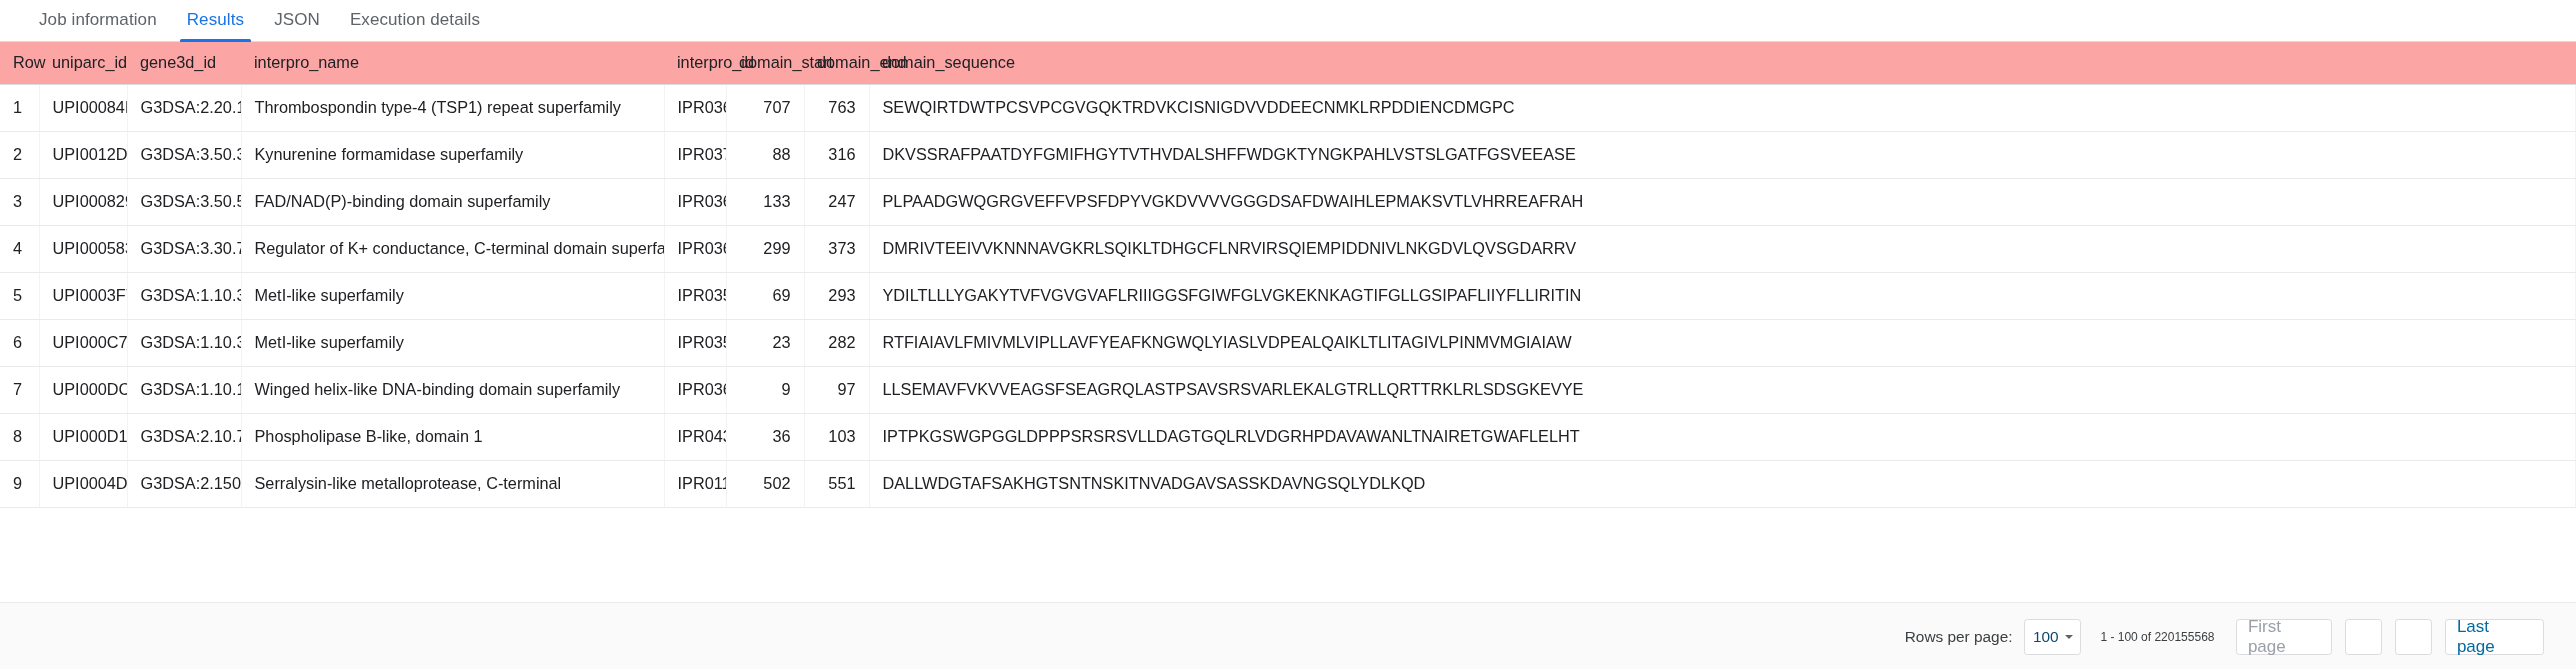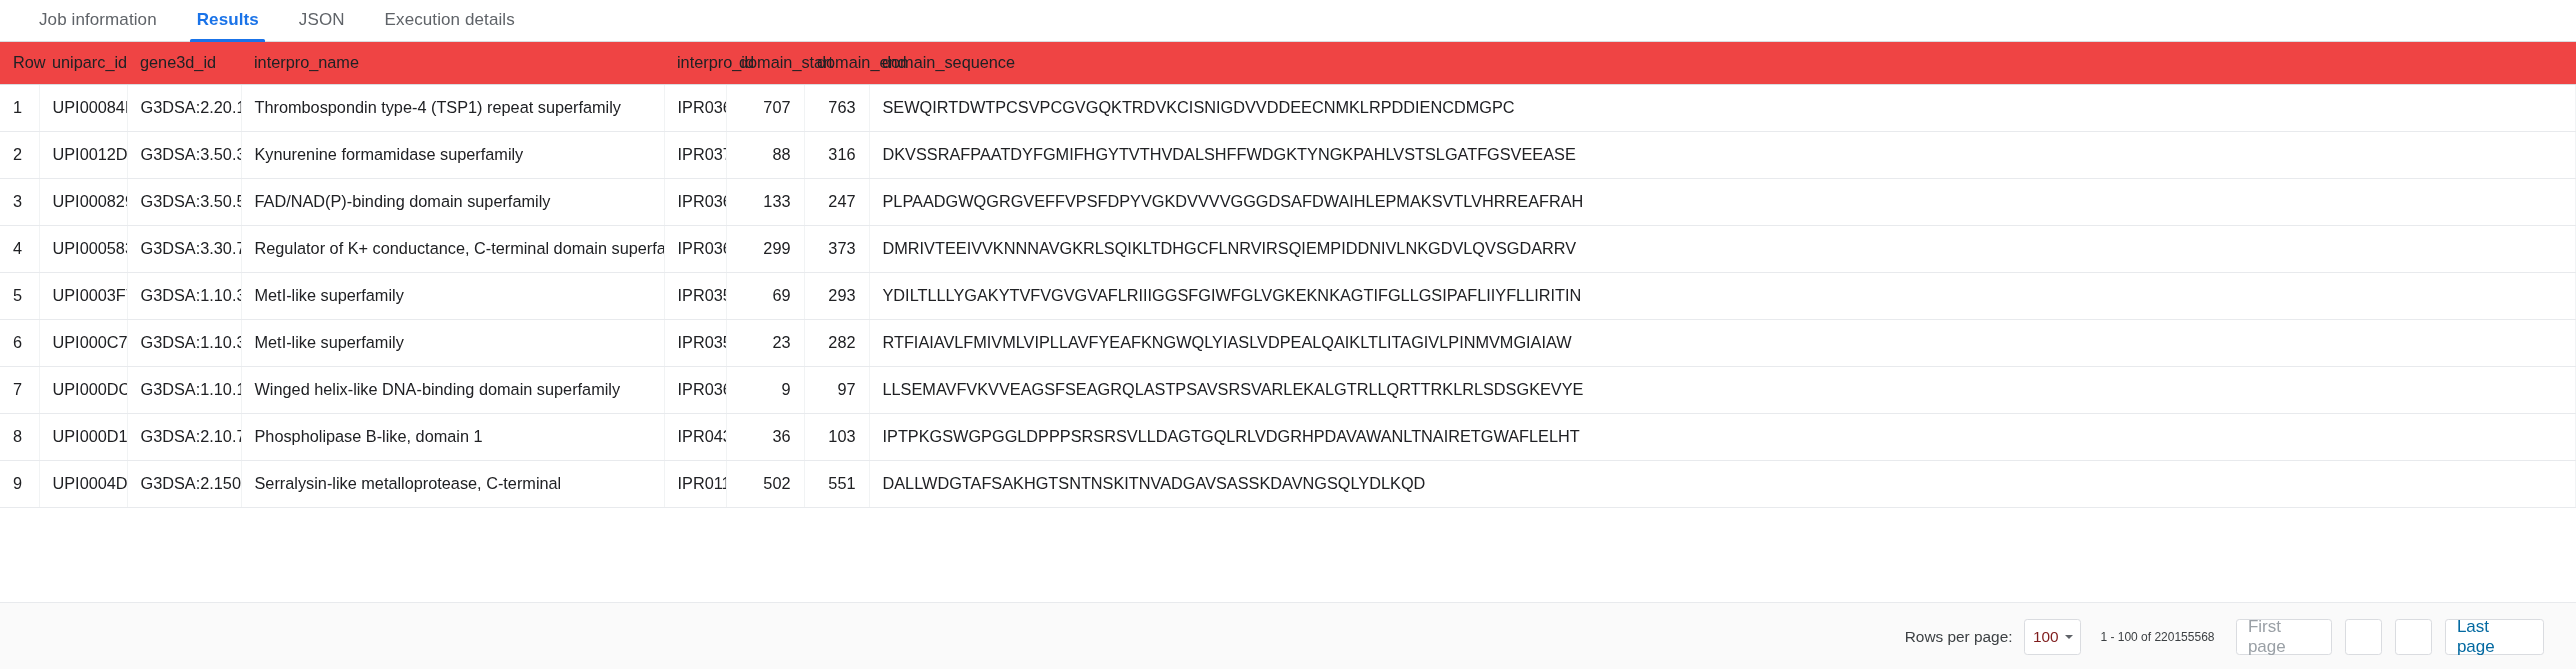--- a/index.html
+++ b/index.html
@@ -28,38 +28,38 @@
     font-size: 17px;
     color: #5f6368;
     line-height: 1;
     letter-spacing: 0.1px;
   }
 
   
   .tabs {
     display: flex;
     align-items: flex-end;
-    gap: 14px;
+    gap: 4px;
     padding-left: 26px;
     height: 42px;
     flex: 0 0 auto;
     border-bottom: 0.8px solid #dadce0;
   }
   .tab {
     font-size: 17px;
     color: #5f6368;
     padding: 0 13px 11.4px 13px;
     position: relative;
     cursor: pointer;
     white-space: nowrap;
     letter-spacing: 0.1px;
   }
   .tab.active {
     color: #1a73e8;
-    font-weight: 700;
+    font-weight: 400;
   }
   .tab.active::after {
     content: "";
     position: absolute;
     left: 6.5px; right: 6.5px; bottom: -0.8px;
     height: 2.4px;
     background: #1a73e8;
     border-radius: 1.6px 1.6px 0 0;
   }
 
@@ -78,21 +78,21 @@
     color: #202124;
   }
   table.results thead th {
     font-weight: 500;
     font-size: 16.3px;
     color: #202124;
     text-align: left;
     padding: 11.4px 13px 11.4px 13px;
     height: 41px;
     border-bottom: 0.8px solid #dadce0;
-    background: #ef4444;
+    background: #fca5a5;
     white-space: nowrap;
     vertical-align: middle;
   }
   table.results tbody td {
     padding: 0 13px;
     height: 47px;
     border-bottom: 0.8px solid #e8eaed;
     border-right: 0.8px solid #f1f3f4;
     white-space: nowrap;
     overflow: hidden;
@@ -139,21 +139,21 @@
     display: flex;
     align-items: center;
     justify-content: space-between;
     width: 57px;
     height: 36px;
     border: 0.8px solid #dadce0;
     border-radius: 3.3px;
     background: #ffffff;
     padding: 0 6.5px 0 8.1px;
     font-size: 15.4px;
-    color: #7f1d1d;
+    color: #0c4a6e;
     cursor: pointer;
     margin-right: 19.5px;
   }
   .caret {
     width: 0; height: 0;
     border-left: 4.1px solid transparent;
     border-right: 4.1px solid transparent;
     border-top: 4.9px solid #5f6368;
     margin-left: 4.9px;
   }

